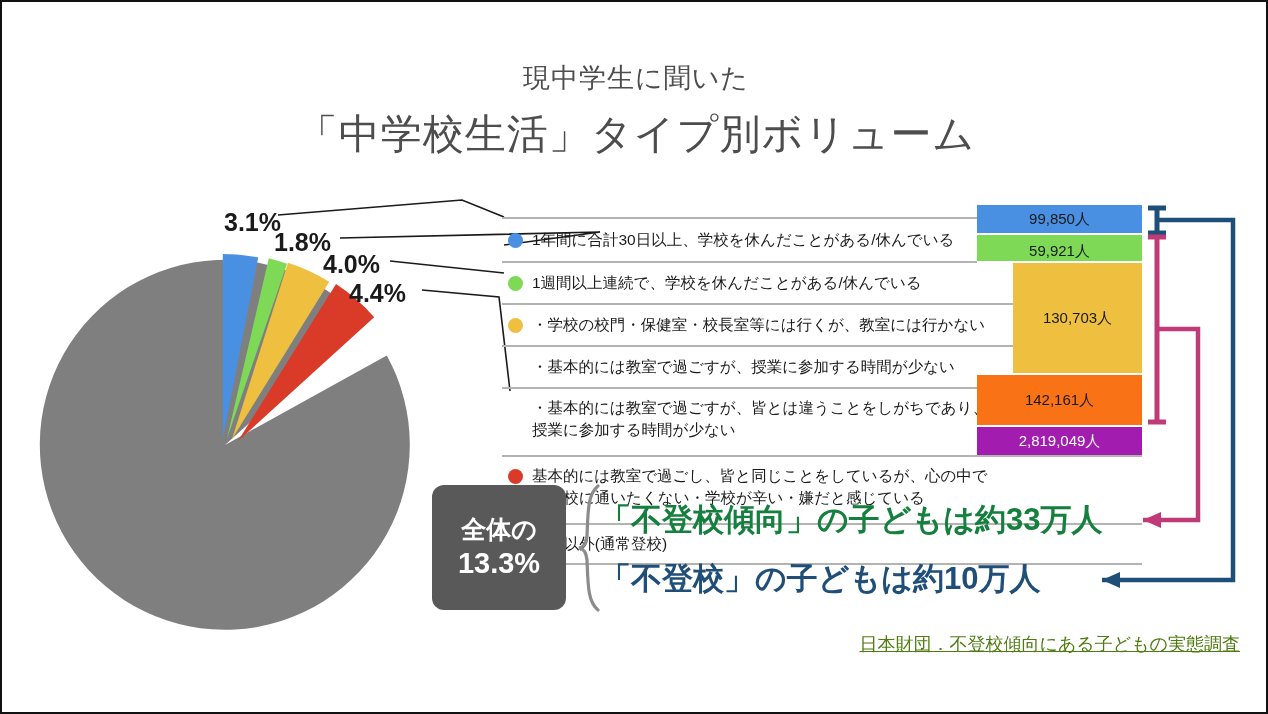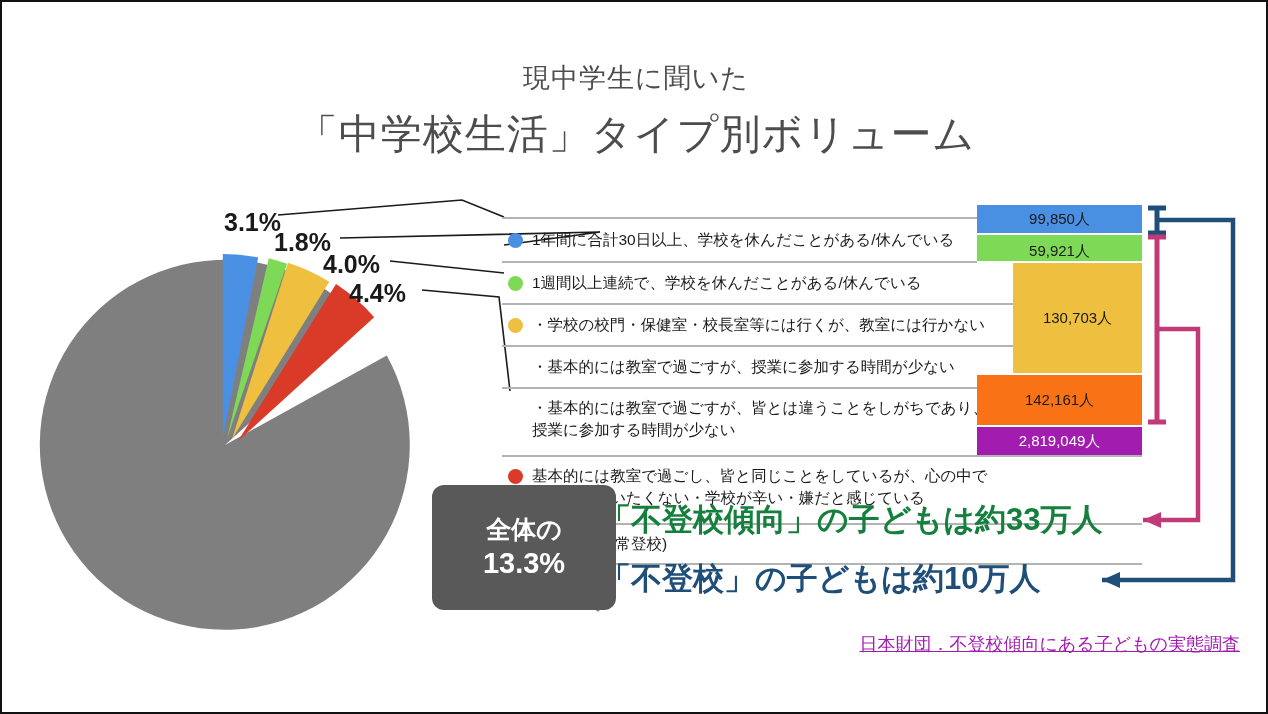--- a/index.html
+++ b/index.html
@@ -75,21 +75,21 @@
     font-size:15px;color:#1a1a1a;
     box-sizing:border-box;
     border-bottom:2px solid #ffffff;
   }
 
   
   #annot{position:absolute;left:0;top:0;width:1268px;height:714px;pointer-events:none;}
 
   
   #badge{
-    position:absolute;left:430px;top:483px;width:184px;height:125px;
+    position:absolute;left:430px;top:483px;width:134px;height:125px;
     background:#595959;border-radius:12px;
     display:flex;flex-direction:column;align-items:center;justify-content:center;
     color:#ffffff;
   }
   #badge-l1{font-size:25px;font-weight:bold;line-height:1.25;}
   #badge-l2{font-size:29px;font-weight:bold;line-height:1.25;}
 
   
   #callout-1{
     position:absolute;left:598px;top:497px;
@@ -97,21 +97,21 @@
   }
   #callout-2{
     position:absolute;left:598px;top:556px;
     font-size:31px;font-weight:bold;color:#1f4e79;white-space:nowrap;
   }
 
   
   #source{
     position:absolute;left:0;top:630px;width:1238px;
     text-align:right;
-    font-size:18px;color:#a21caf;
+    font-size:18px;color:#4d7c0f;
   }
   #source span{text-decoration:underline;}
 </style>
 </head>
 <body>
 
 <div id="slide">
 
   <div id="title-sub">現中学生に聞いた</div>
   <div id="title-main">「中学校生活」タイプ別ボリューム</div>

